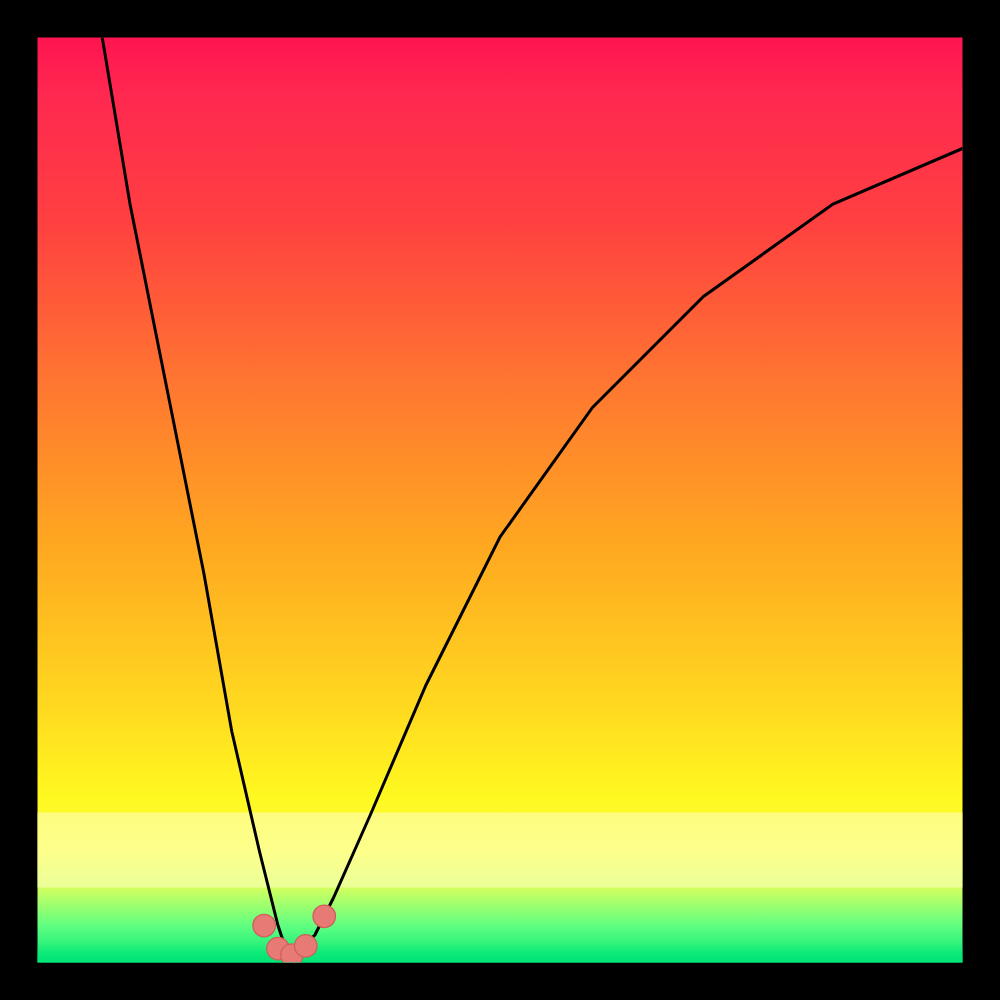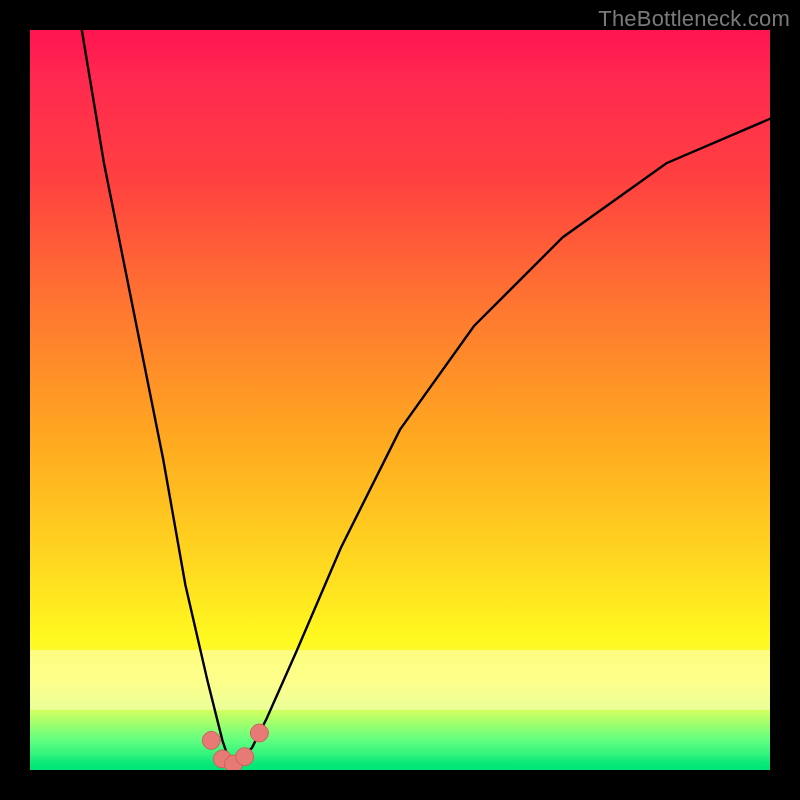--- a/index.html
+++ b/index.html
@@ -85,14 +85,13 @@
     <path id="curve-path" fill="none" stroke="#000000" stroke-width="2.4" stroke-linecap="round" d="M51.8 0.0 L74.0 133.2 L103.6 281.2 L133.2 429.2 L155.4 555.0 L177.6 651.2 L192.4 710.4 L199.8 732.6 L207.2 732.6 L222.0 717.8 L236.8 688.2 L266.4 621.6 L310.8 518.0 L370.0 399.6 L444.0 296.0 L532.8 207.2 L636.4 133.2 L740.0 88.8"></path>
     <g id="markers">
         <circle cx="181.3" cy="710.4" r="9" fill="#e77a75" stroke="#cf5f5a" stroke-width="1"></circle>
         <circle cx="192.4" cy="728.9" r="9" fill="#e77a75" stroke="#cf5f5a" stroke-width="1"></circle>
         <circle cx="203.5" cy="734.1" r="9" fill="#e77a75" stroke="#cf5f5a" stroke-width="1"></circle>
         <circle cx="214.6" cy="726.7" r="9" fill="#e77a75" stroke="#cf5f5a" stroke-width="1"></circle>
         <circle cx="229.4" cy="703.0" r="9" fill="#e77a75" stroke="#cf5f5a" stroke-width="1"></circle>
       </g>
   </svg>
 
-  <div class="watermark">TheBottleneck.com</div>
 </div>
 
 </body></html>

